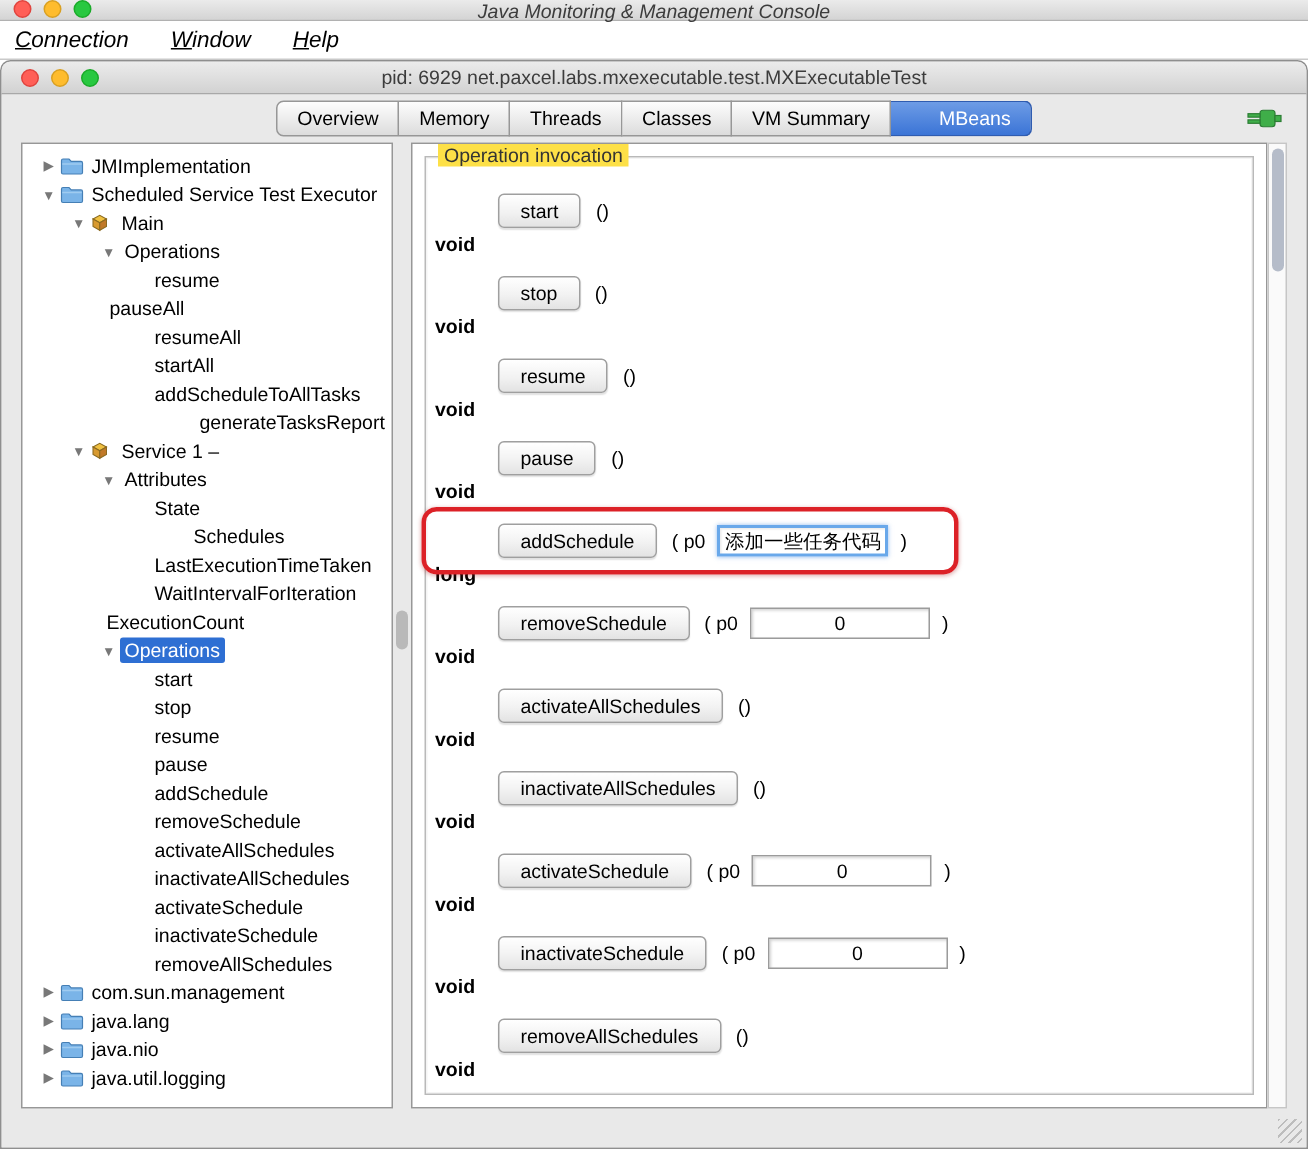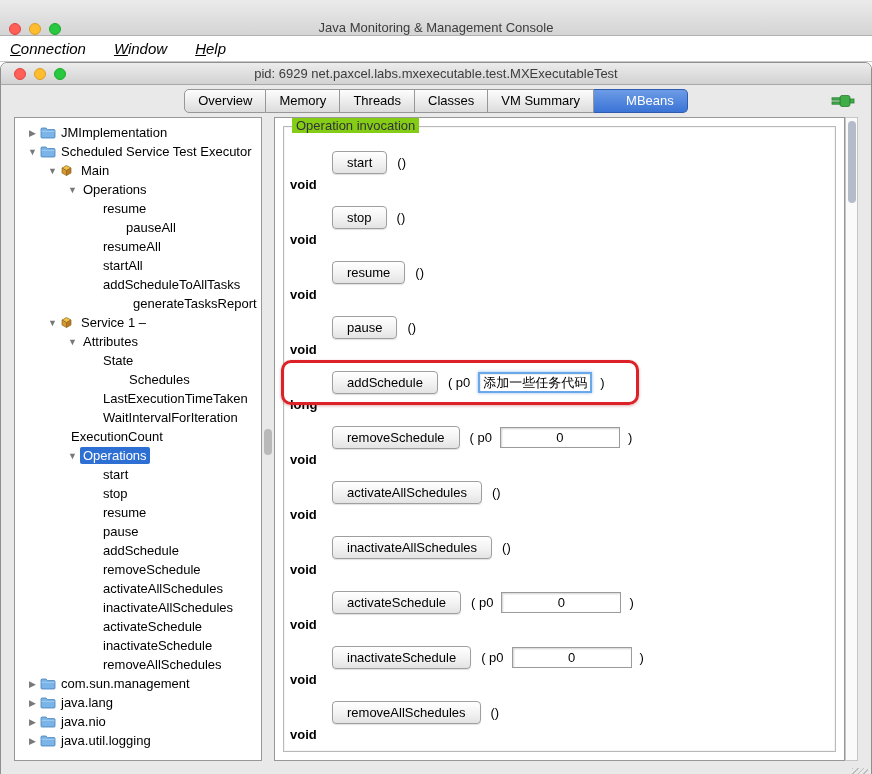--- a/index.html
+++ b/index.html
@@ -1,23 +1,23 @@
 <!DOCTYPE html>
 <html><head>
 <meta charset="utf-8">
 <style>
   * { margin:0; padding:0; box-sizing:border-box; }
   html,body { width:872px; height:774px; overflow:hidden; }
   body { font-family:"Liberation Sans","DejaVu Sans",sans-serif; background:#ffffff; position:relative; }
 
   
   .outer-titlebar {
-    height:36px; background:linear-gradient(#ebebeb,#d4d4d4);
+    height:14px; background:linear-gradient(#ebebeb,#d4d4d4);
     border-bottom:1px solid #b1b1b1; position:relative;
-    display:flex; align-items:flex-end;
+    display:flex; align-items:flex-start;font-style:italic;
   }
   .traffic { display:flex; gap:8px; margin-left:9px; z-index:2; }
   .light { width:12px; height:12px; border-radius:50%; display:inline-block; }
   .light.red    { background:#ff5f57; border:1px solid #e0443e; }
   .light.yellow { background:#febc2e; border:1px solid #d9a022; }
   .light.green  { background:#28c840; border:1px solid #1aab29; }
   .titlebar-text {
     position:absolute; left:0; right:0; text-align:center;
     font-size:13px; color:#3c3c3c; pointer-events:none;
   }
@@ -93,21 +93,21 @@
   .tree-icon { width:18px; flex:none; display:flex; align-items:center; line-height:0; }
   .tree-label { padding:1px 3px; border-radius:2px; color:#000; }
   .tree-label.selected { background:#2e6fd3; color:#fff; }
 
   
   .groupbox {
     position:absolute; inset:8px; border:1px solid #b9b9b9;
     box-shadow:inset 0 0 0 1px #f4f4f4;
   }
   .groupbox-title {
-    position:absolute; top:-9px; left:8px; background:#84cc16; padding:0 4px;
+    position:absolute; top:-9px; left:8px; background:#fde047; padding:0 4px;
     font-size:13px; color:#333;
   }
   .op-rows { padding-top:8px; }
   .op-row { height:55px; display:flex; align-items:center; padding-left:6px; position:relative; }
   .op-type { width:42px; flex:none; font-size:13px; font-weight:bold; color:#000;margin-top:44px; }
   .op-btn {
     height:23px; padding:0 14px; font-size:13px; color:#000;
     font-family:"Liberation Sans","DejaVu Sans",sans-serif;
     background:linear-gradient(#ffffff 0%,#f2f2f2 55%,#e3e3e3 100%);
     border:1px solid #9f9f9f; border-radius:4px;
@@ -220,21 +220,21 @@
                 <span class="tree-label">Main</span>
               </div>
               <div class="tree-row" style="padding-left: 50px;">
                 <span class="tree-arrow">▼</span>
                 <span class="tree-label">Operations</span>
               </div>
               <div class="tree-row" style="padding-left: 70px;">
                 <span class="tree-arrow"></span>
                 <span class="tree-label">resume</span>
               </div>
-              <div class="tree-row" style="padding-left: 93px;">
+              <div class="tree-row" style="padding-left: 40px;">
                 <span class="tree-arrow"></span>
                 <span class="tree-label">pauseAll</span>
               </div>
               <div class="tree-row" style="padding-left: 70px;">
                 <span class="tree-arrow"></span>
                 <span class="tree-label">resumeAll</span>
               </div>
               <div class="tree-row" style="padding-left: 70px;">
                 <span class="tree-arrow"></span>
                 <span class="tree-label">startAll</span>

